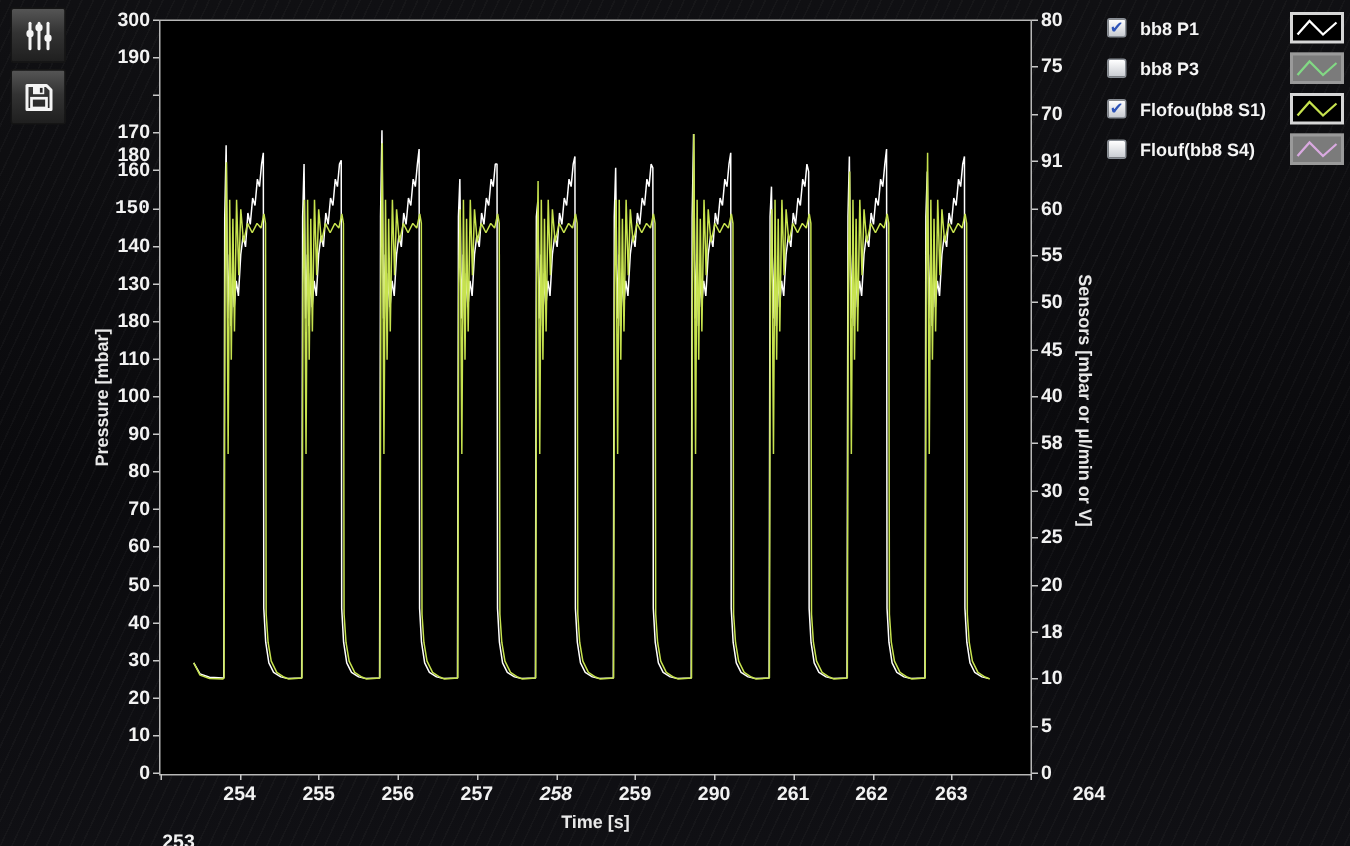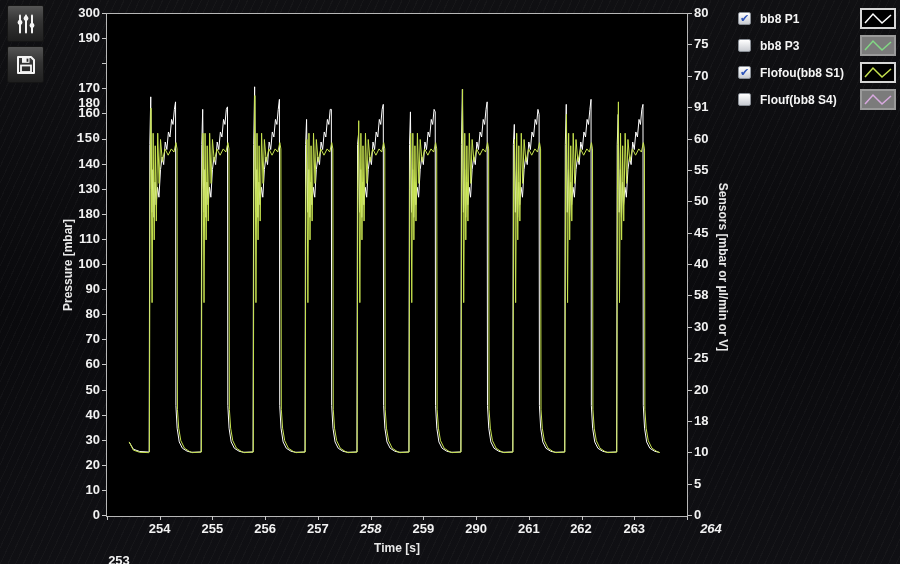--- a/index.html
+++ b/index.html
@@ -199,21 +199,21 @@
         <div class="xtick" style="left: 401.364px;">259</div>
         <div class="tickmark" style="left: 423.364px; top: 516px; width: 1px; height: 4px;"></div>
         <div class="xtick" style="left: 454.091px;">290</div>
         <div class="tickmark" style="left: 476.091px; top: 516px; width: 1px; height: 4px;"></div>
         <div class="xtick" style="left: 506.818px;">261</div>
         <div class="tickmark" style="left: 528.818px; top: 516px; width: 1px; height: 4px;"></div>
         <div class="xtick" style="left: 559px;">262</div>
         <div class="tickmark" style="left: 581.545px; top: 516px; width: 1px; height: 4px;"></div>
         <div class="xtick" style="left: 612.273px;">263</div>
         <div class="tickmark" style="left: 634.273px; top: 516px; width: 1px; height: 4px;"></div>
-        <div class="xtick" style="left: 689px; font-style: italic;">264</div>
+        <div class="xtick" style="left: 704px;">264</div>
         <div class="tickmark" style="left: 687px; top: 516px; width: 1px; height: 4px;"></div>
       </div>
   </div>
 
   <div class="legend" id="legend">
       <div class="lrow">
         <span class="cb">✔</span>
         <span class="llabel">bb8 P1</span>
         <span class="lbox on">
           <svg width="32" height="17" viewBox="0 0 32 17">

